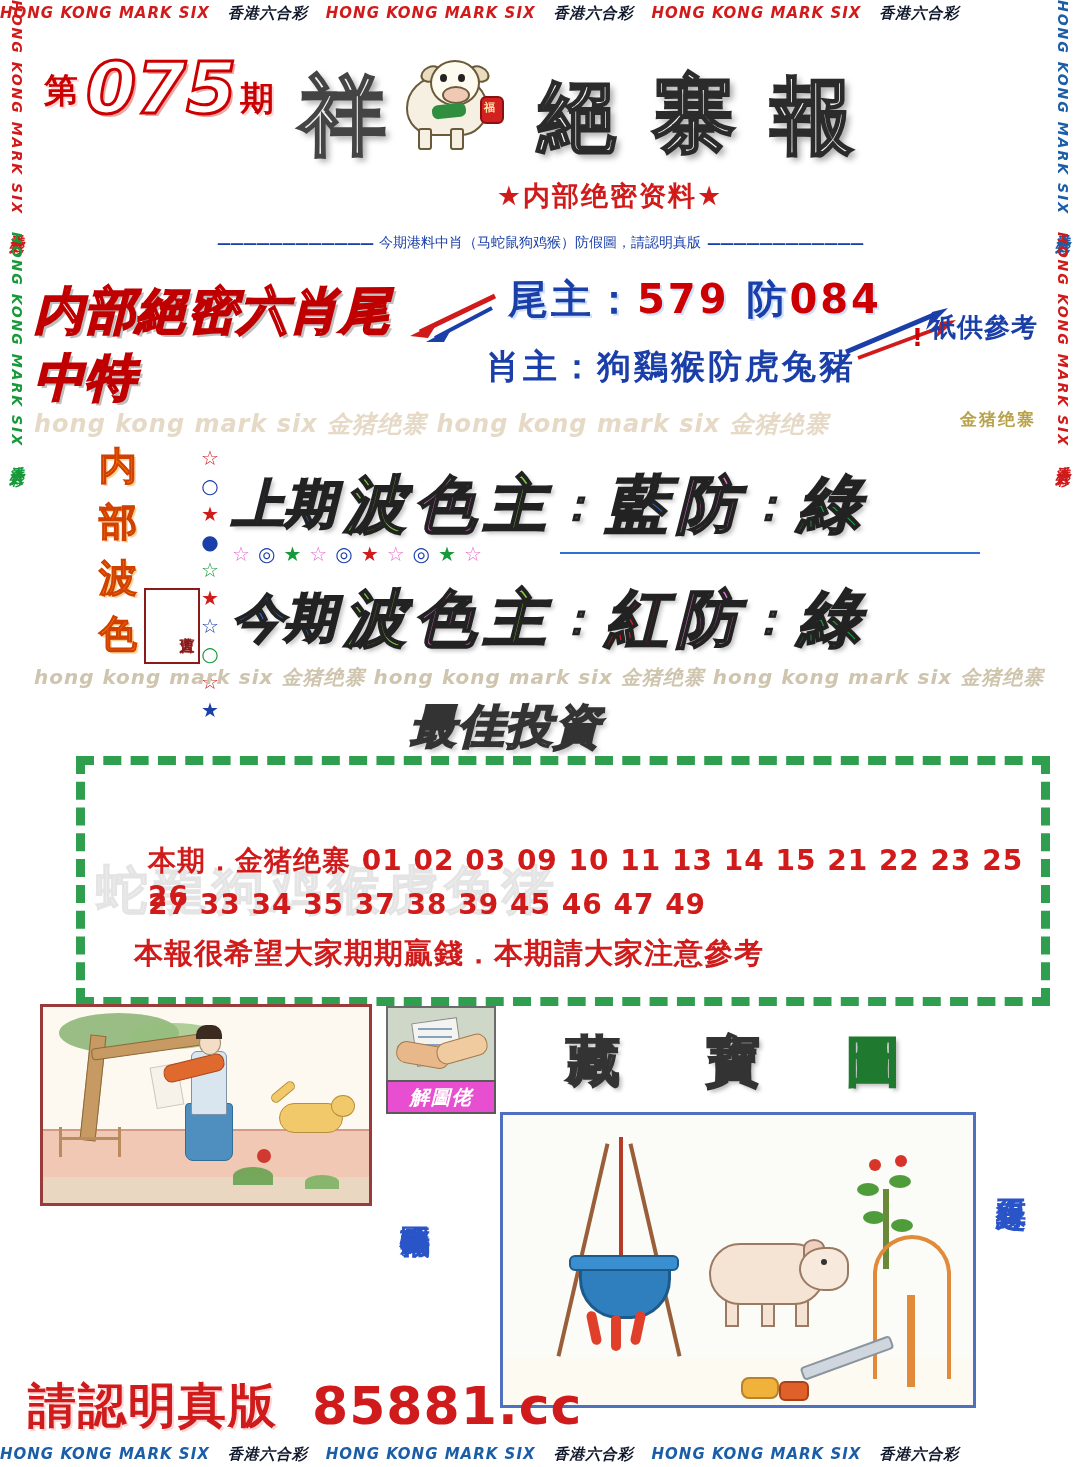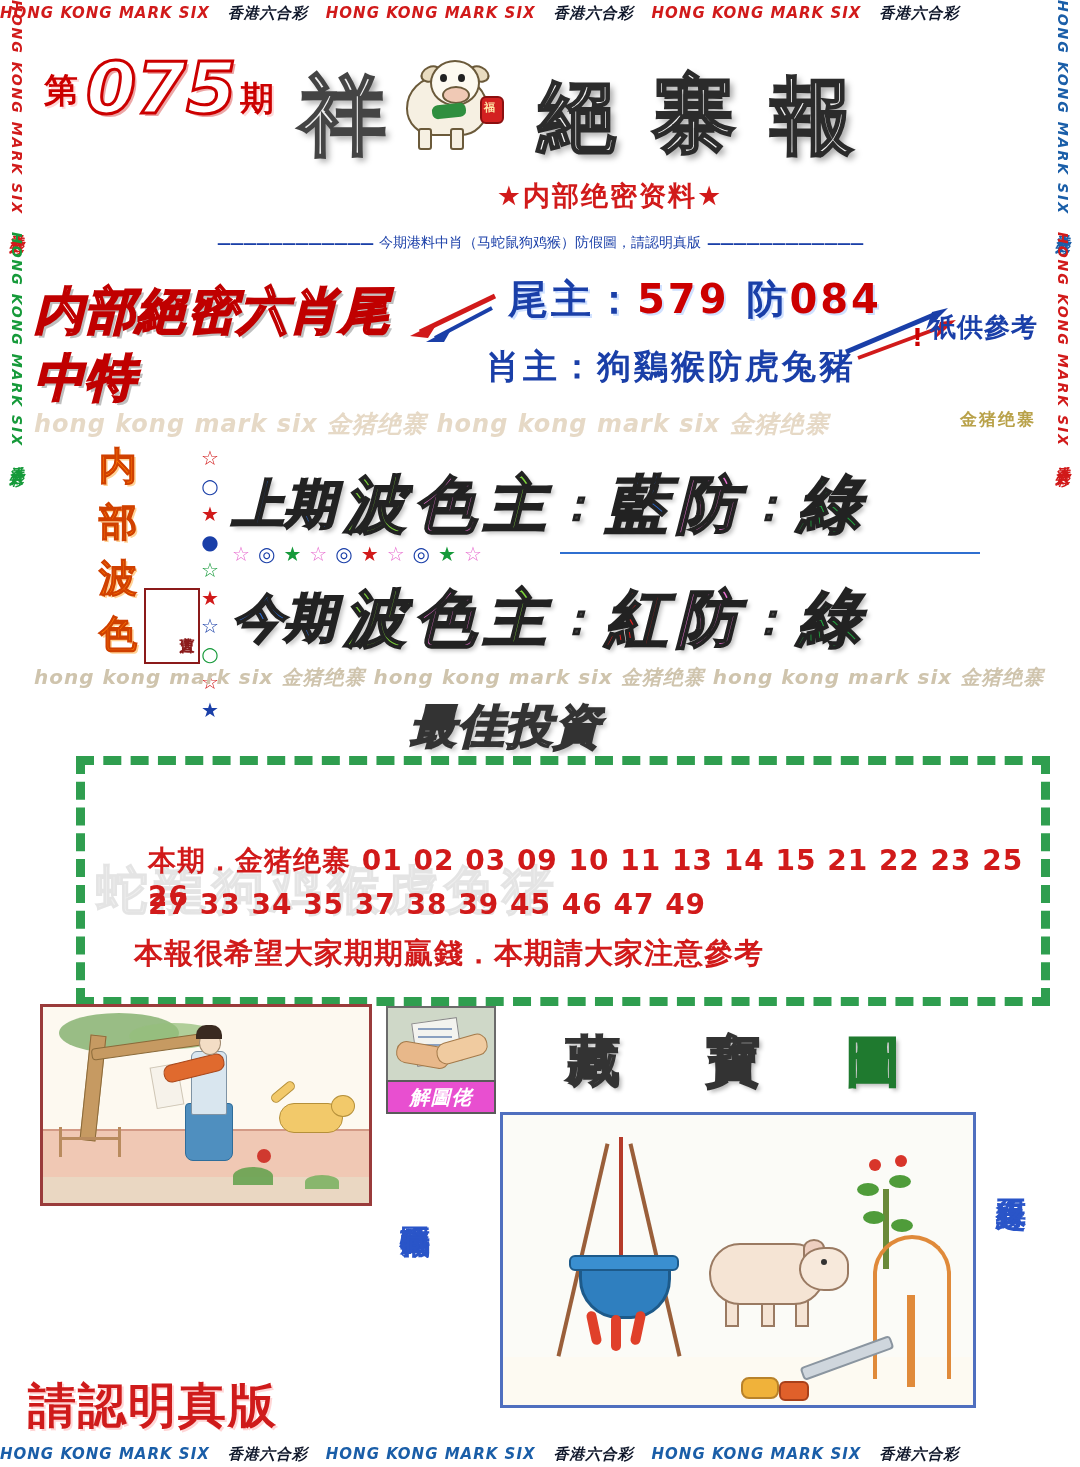--- a/index.html
+++ b/index.html
@@ -605,15 +605,16 @@
     <div class="pr-food1"></div>
     <div class="pr-food2"></div>
   </div>
 
   <div class="youyuan">
     <span style="writing-mode:vertical-rl;display:inline-block;">有緣正得之</span>
   </div>
 
   <div class="footer-brand">
     <div class="fb-cn">請認明真版</div>
+    <div class="fb-url">85881.cc</div>
   </div>
 
 </div>
 
 </body></html>

